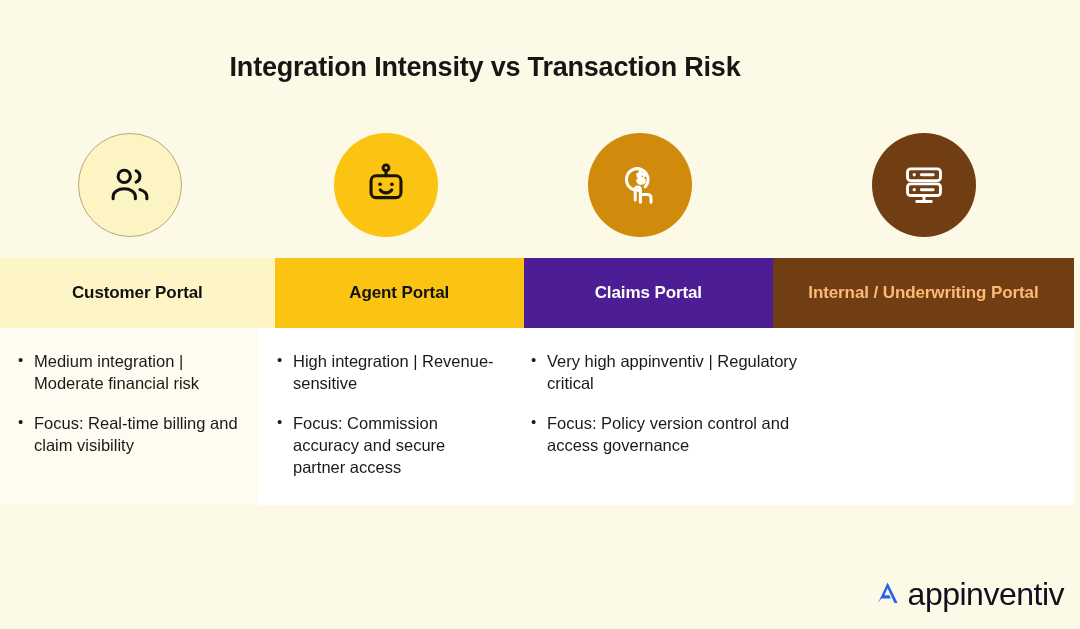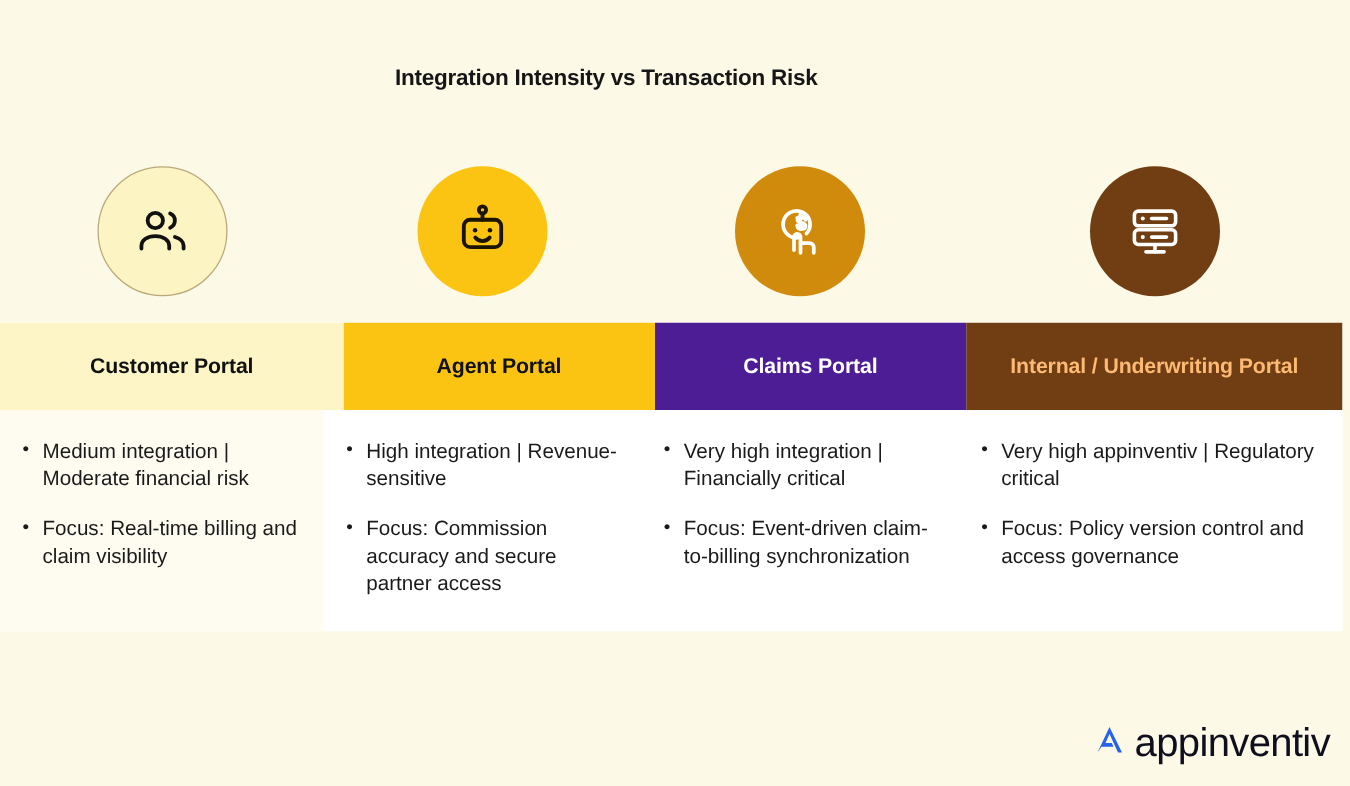--- a/index.html
+++ b/index.html
@@ -17,21 +17,21 @@
     position: relative;
   }
 
   
   .title {
     position: absolute;
     top: 52px;
     left: 0;
     width: 970px;
     text-align: center;
-    font-size: 18px;
+    font-size: 27px;
     font-weight: bold;
     letter-spacing: -0.2px;
     color: #161616;
   }
 
   
   .icon-row {
     position: absolute;
     top: 132px;
     left: 0;
@@ -226,26 +226,20 @@
       </ul>
     </div>
 
     <div class="bcell c2">
       <ul class="bullets">
         <li>High integration | Revenue-sensitive</li>
         <li>Focus: Commission accuracy and secure partner access</li>
       </ul>
     </div>
 
-    <div class="bcell c3">
-      <ul class="bullets">
-        <li>Very high integration | Financially critical</li>
-        <li>Focus: Event-driven claim-to-billing synchronization</li>
-      </ul>
-    </div>
 
     <div class="bcell c4">
       <ul class="bullets">
         <li>Very high appinventiv | Regulatory critical</li>
         <li>Focus: Policy version control and access governance</li>
       </ul>
     </div>
 
   </div>
 </div>

